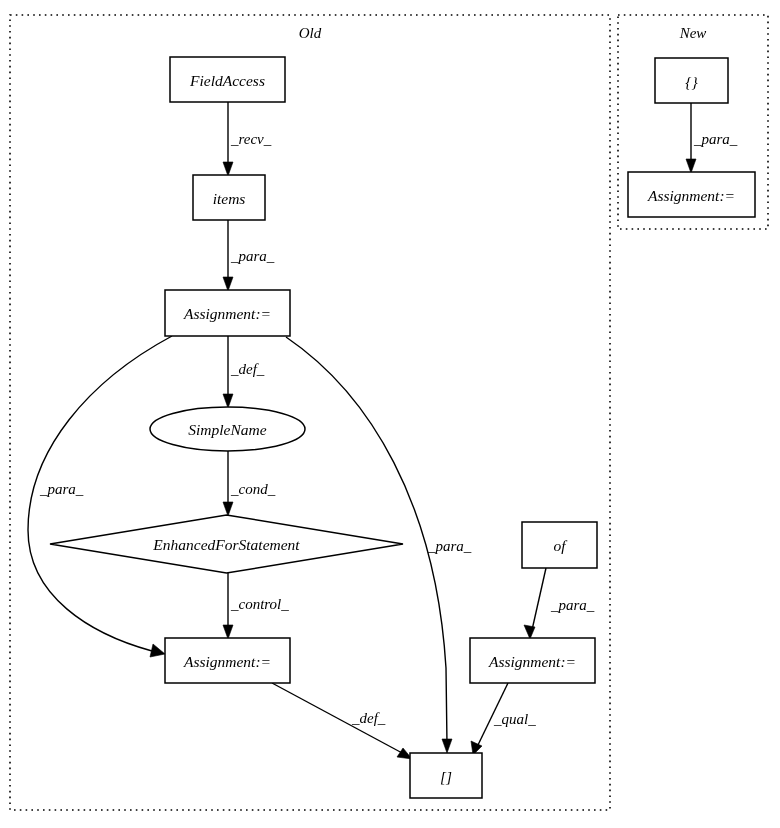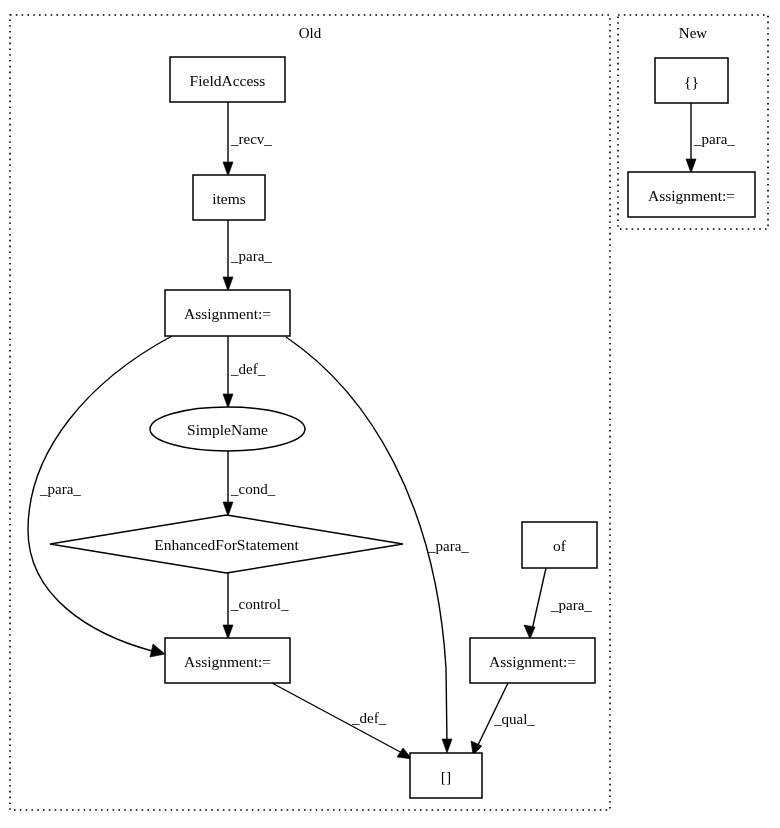--- a/index.html
+++ b/index.html
@@ -7,20 +7,21 @@
     padding: 0;
     background: #ffffff;
   }
   #canvas {
     position: relative;
     width: 780px;
     height: 828px;
     background: #ffffff;
     font-family: "Liberation Serif", "DejaVu Serif", serif;
     overflow: hidden;
+    font-style: italic;
   }
   svg.graph {
     position: absolute;
     top: 0;
     left: 0;
     width: 780px;
     height: 828px;
   }
   .cluster-box {
     fill: none;

